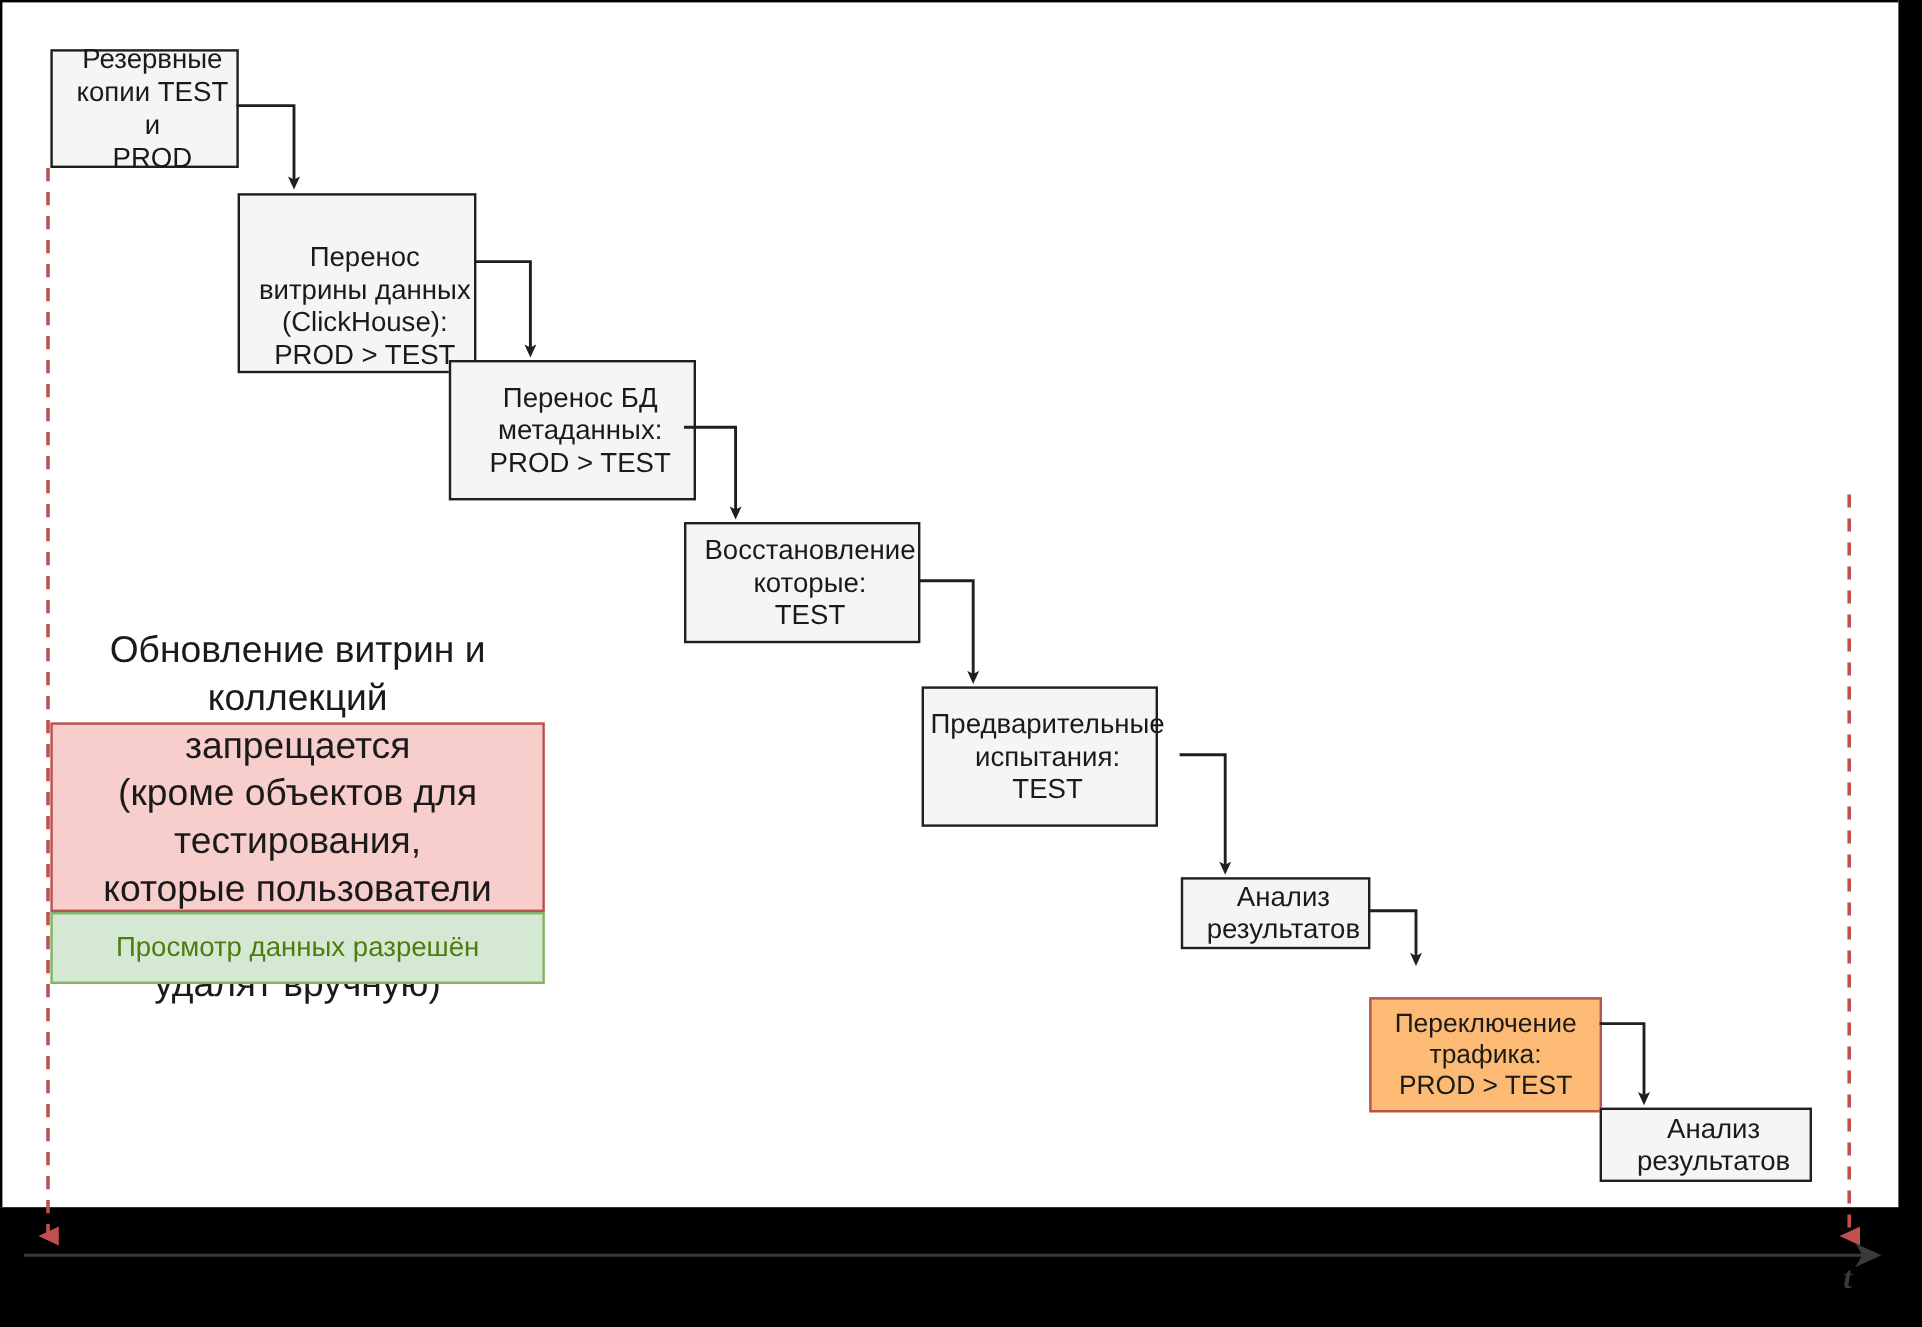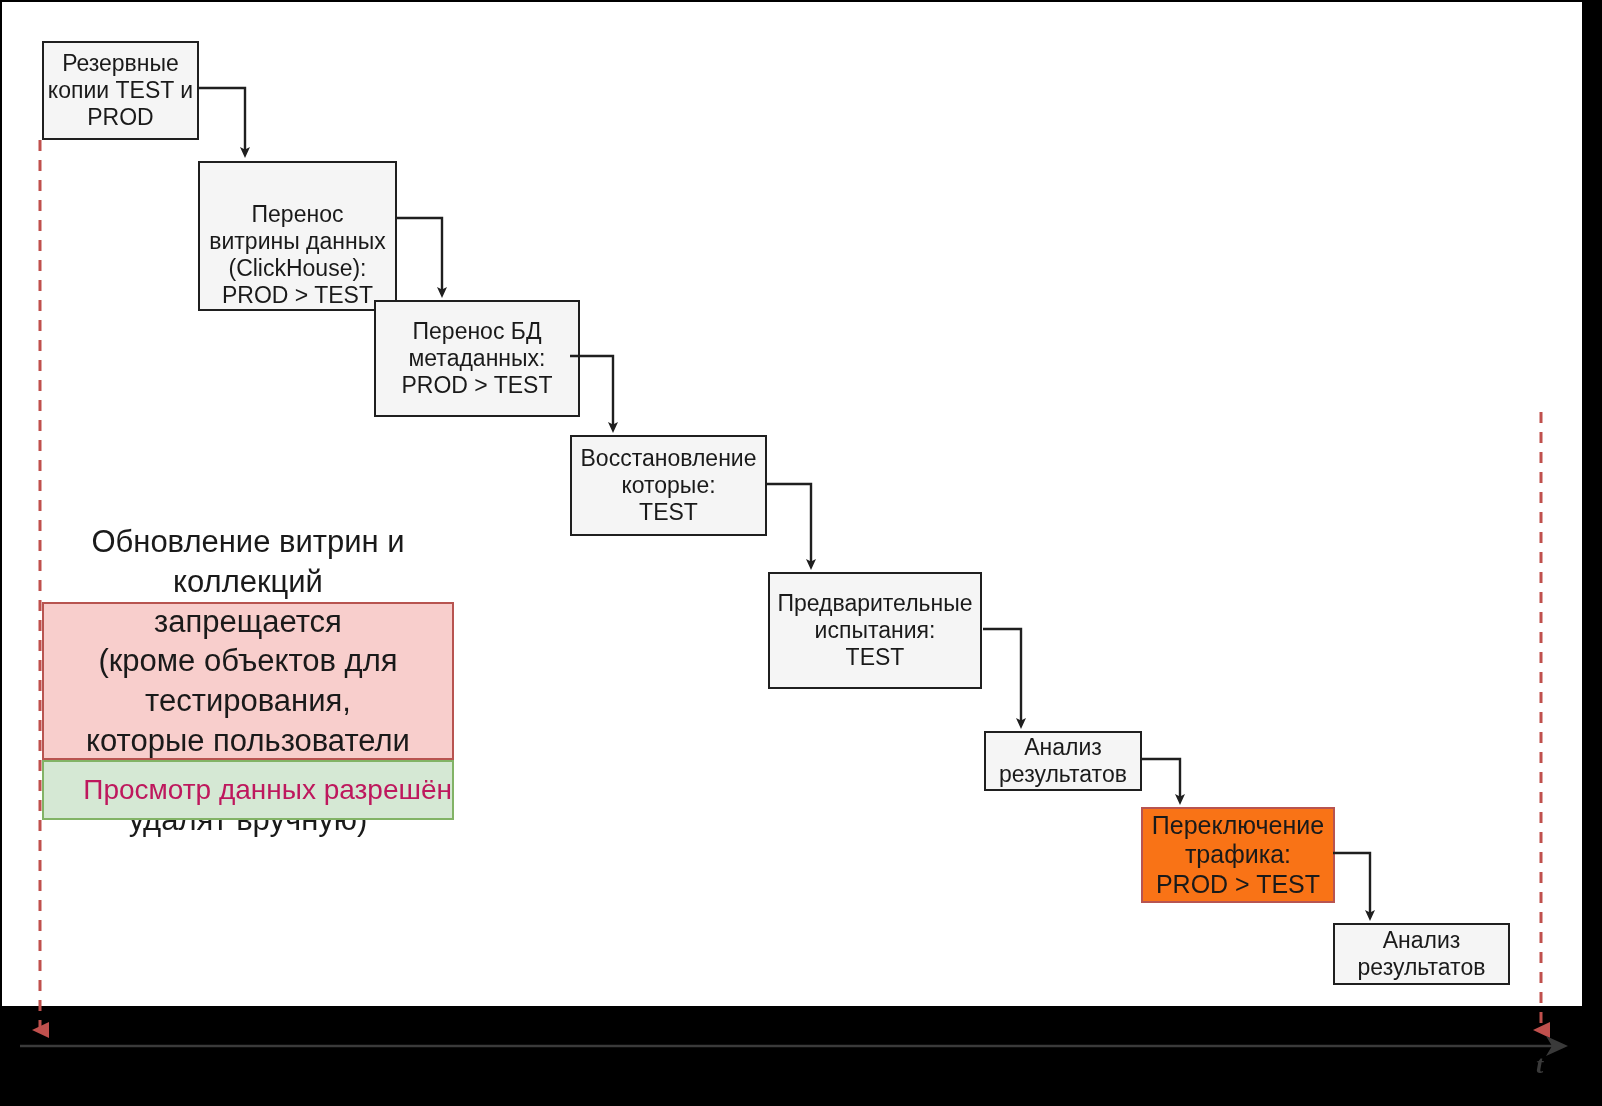--- a/index.html
+++ b/index.html
@@ -34,25 +34,27 @@
     justify-content: center;
     text-align: center;
     color: #1a1a1a;
     line-height: 1.18;
     white-space: pre-line;
   }
   .node.grey {
     background: #f5f5f5;
     border: 2px solid #1f1f1f;
     font-size: 23px;
+    padding-left: 13px;
   }
   .node.pink {
-    background: #f97316;
+    background: #fdba74;
     border: 2px solid #b85450;
-    font-size: 25px;
+    font-size: 22px;
+    margin-top: 24px;
   }
   .node.green {
     background: #d5e8d4;
     border: 2px solid #82b366;
     font-size: 23px;
   }
   .legend-pink {
     position: absolute;
     box-sizing: border-box;
     background: #f8cecc;
@@ -66,24 +68,24 @@
     line-height: 1.28;
     white-space: pre-line;
   }
   .legend-green {
     position: absolute;
     box-sizing: border-box;
     background: #d5e8d4;
     border: 2px solid #82b366;
     display: flex;
     align-items: center;
-    justify-content: flex-end;
+    justify-content: center;
     text-align: center;
-    font-size: 28px;
-    color: #be185d;
+    font-size: 23px;
+    color: #4d7c0f;
     line-height: 1.28;
     white-space: pre-line;
   }
   svg.overlay {
     position: absolute;
     left: 0;
     top: 0;
     width: 1602px;
     height: 1106px;
     pointer-events: none;
@@ -122,21 +124,21 @@
 метаданных:
 PROD &gt; TEST</span>
     </div>
 
     <div class="node grey" style="left:568px; top:433px; width:197px; height:101px;">
       <span>Восстановление
 которые:
 TEST</span>
     </div>
 
-    <div class="node grey" style="left:766px; top:570px; width:214px; height:117px;">
+    <div class="node grey" style="left:766px; top:570px; width:197px; height:117px;">
       <span>Предварительные
 испытания:
 TEST</span>
     </div>
 
     <div class="node grey" style="left:982px; top:729px; width:158px; height:60px;">
       <span>Анализ
 результатов</span>
     </div>
 

